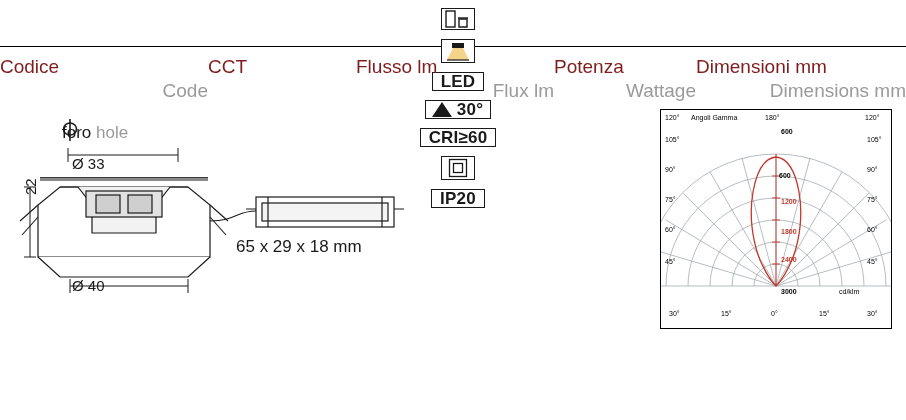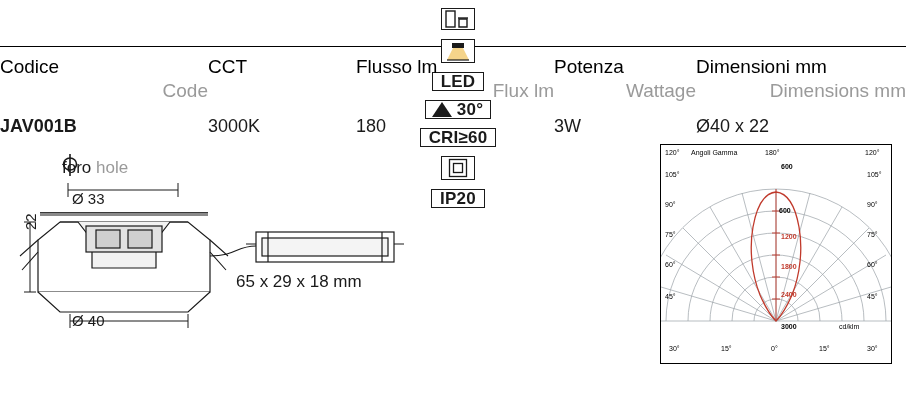--- a/index.html
+++ b/index.html
@@ -51,21 +51,21 @@
   table.spec col.c2 { width: 148px; }
   table.spec col.c3 { width: 198px; }
   table.spec col.c4 { width: 142px; }
   table.spec col.c5 { width: 210px; }
   table.spec th, table.spec td {
     text-align: left;
     padding: 0;
     vertical-align: top;
   }
   table.spec th { padding-top: 8px; padding-bottom: 6px; }
-  .th-it { font-size: 19px; font-weight: normal; color: #000000; line-height: 1.25; }
+  .th-it { font-size: 19px; font-weight: normal; color: #7f1d1d; line-height: 1.25; }
   .th-en { font-size: 19px; font-weight: normal; color: #9a9a9a; line-height: 1.25; text-align: right; }
   table.spec td { font-size: 18px; padding: 7px 0 7px 0; }
   td.code { font-weight: bold; }
   .pad-l { padding-left: 12px; }
 
   
   .lower { position: relative; height: 228px; }
 
   
   .drawing { position: absolute; left: 0; top: 0; width: 640px; height: 228px; }
@@ -204,27 +204,20 @@
           <div class="th-it">Potenza</div>
           <div class="th-en">Wattage</div>
         </th>
         <th>
           <div class="th-it">Dimensioni mm</div>
           <div class="th-en">Dimensions mm</div>
         </th>
       </tr>
     </thead>
     <tbody>
-      <tr>
-        <td class="code pad-l">JAV001B</td>
-        <td>3000K</td>
-        <td>180</td>
-        <td>3W</td>
-        <td>Ø40 x 22</td>
-      </tr>
     </tbody>
   </table>
 </div>
 
 <div class="lower">
 
   <div class="drawing">
 
     <svg width="640" height="228" viewBox="0 0 640 228">
 

